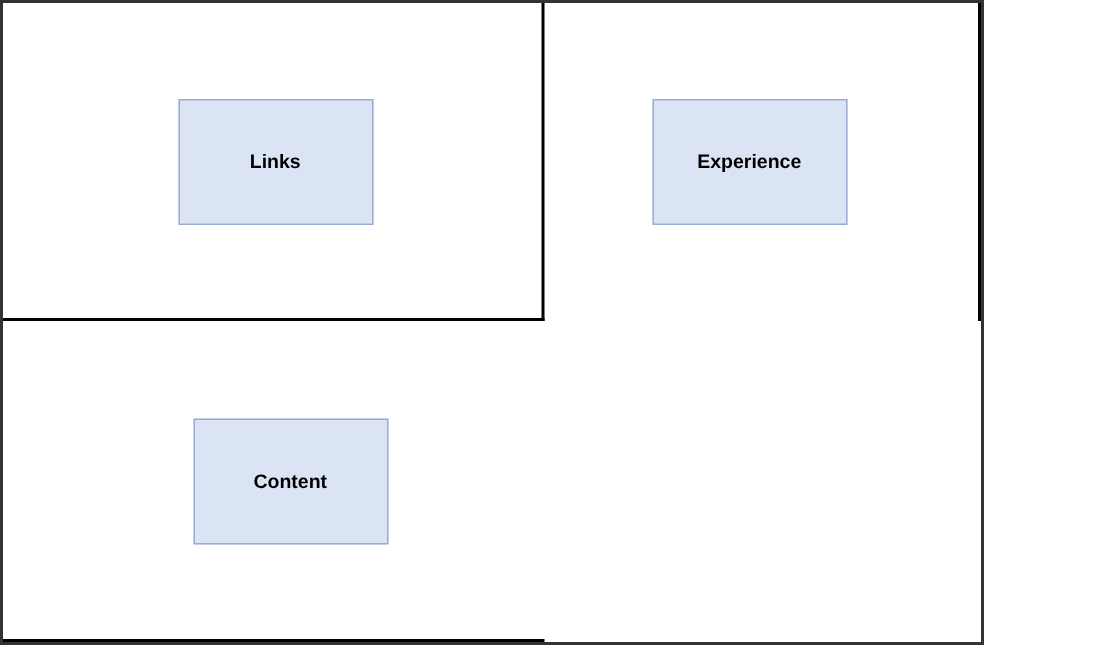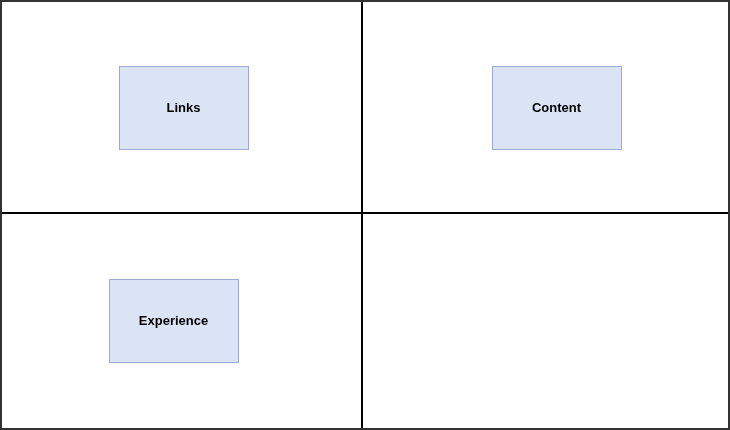--- a/index.html
+++ b/index.html
@@ -3,21 +3,21 @@
 <meta charset="utf-8">
 <style>
   html, body {
     margin: 0;
     padding: 0;
     background: #ffffff;
     font-family: "Liberation Sans", sans-serif;
   }
   .canvas {
     position: relative;
-    width: 730px;
+    width: 656px;
     height: 430px;
     box-sizing: border-box;
     background: var(--background, #ffffff);
     border: 2px solid var(--outer-border, #333333);
     display: grid;
     grid-template-columns: 361px 1fr;
     grid-template-rows: 212px 1fr;
   }
   .quadrant {
     position: relative;
@@ -63,26 +63,26 @@
 <body>
 
 <div class="canvas">
 
   <div class="quadrant q-tl">
     <div class="node-box">
       <span class="node-label">Links</span>
     </div>
   </div>
 
+  <div class="quadrant q-bl">
+    <div class="node-box">
+      <span class="node-label">Experience</span>
+    </div>
+  </div>
+
   <div class="quadrant q-tr">
     <div class="node-box">
       <span class="node-label">Content</span>
-    </div>
-  </div>
-
-  <div class="quadrant q-bl">
-    <div class="node-box">
-      <span class="node-label">Experience</span>
     </div>
   </div>
 
 
 </div>
 
 </body></html>

